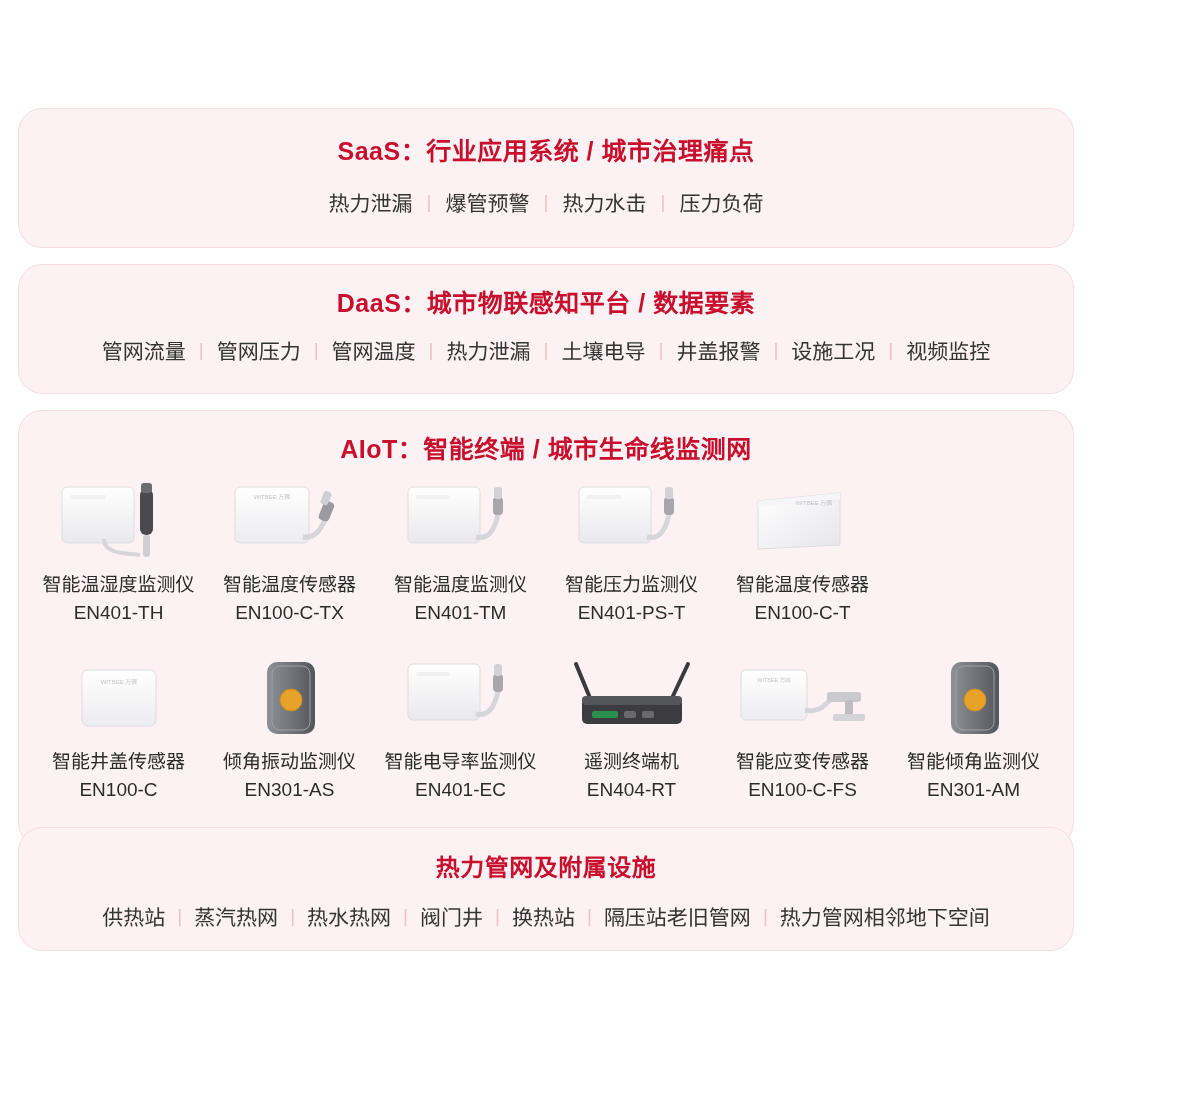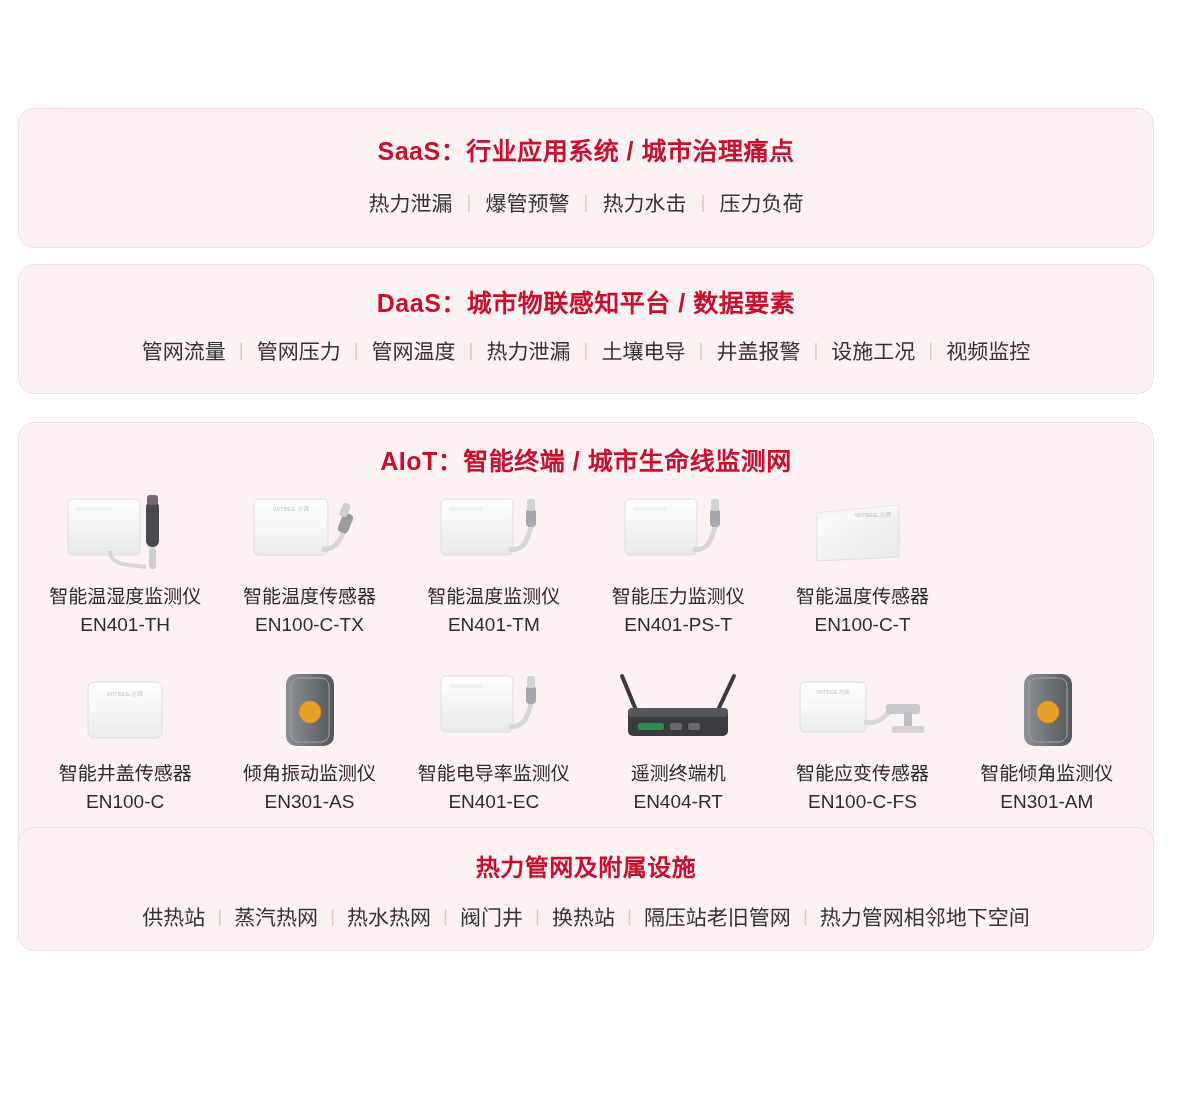--- a/index.html
+++ b/index.html
@@ -14,24 +14,24 @@
     position: relative;
     width: 1200px;
     height: 1109px;
     background: #ffffff;
     overflow: hidden;
   }
 
   .panel {
     position: absolute;
     left: 18px;
-    width: 1136px;
+    width: 1056px;
     background: #fdf2f3;
     border: 1px solid #f6dde1;
-    border-radius: 16px;
+    border-radius: 24px;
     overflow: hidden;
   }
 
   .panel-title {
     text-align: center;
     font-size: 25px;
     font-weight: bold;
     letter-spacing: 0.5px;
     color: #c8102e;
     white-space: nowrap;
@@ -68,21 +68,21 @@
   #daas-panel {
     top: 264px;
     height: 130px;
   }
   #daas-panel .panel-title { margin-top: 18px; }
   #daas-panel .tag-row { margin-top: 16px; font-size: 21px; }
   #daas-panel .tag-row .tag { padding: 0 13px; }
 
   
   #aiot-panel {
-    top: 422px;
+    top: 410px;
     height: 437px;
   }
   #aiot-panel .panel-title { margin-top: 18px; }
 
   .device-grid {
     display: grid;
     grid-template-columns: repeat(6, 1fr);
     padding: 10px 14px 0 14px;
   }
   .device {

